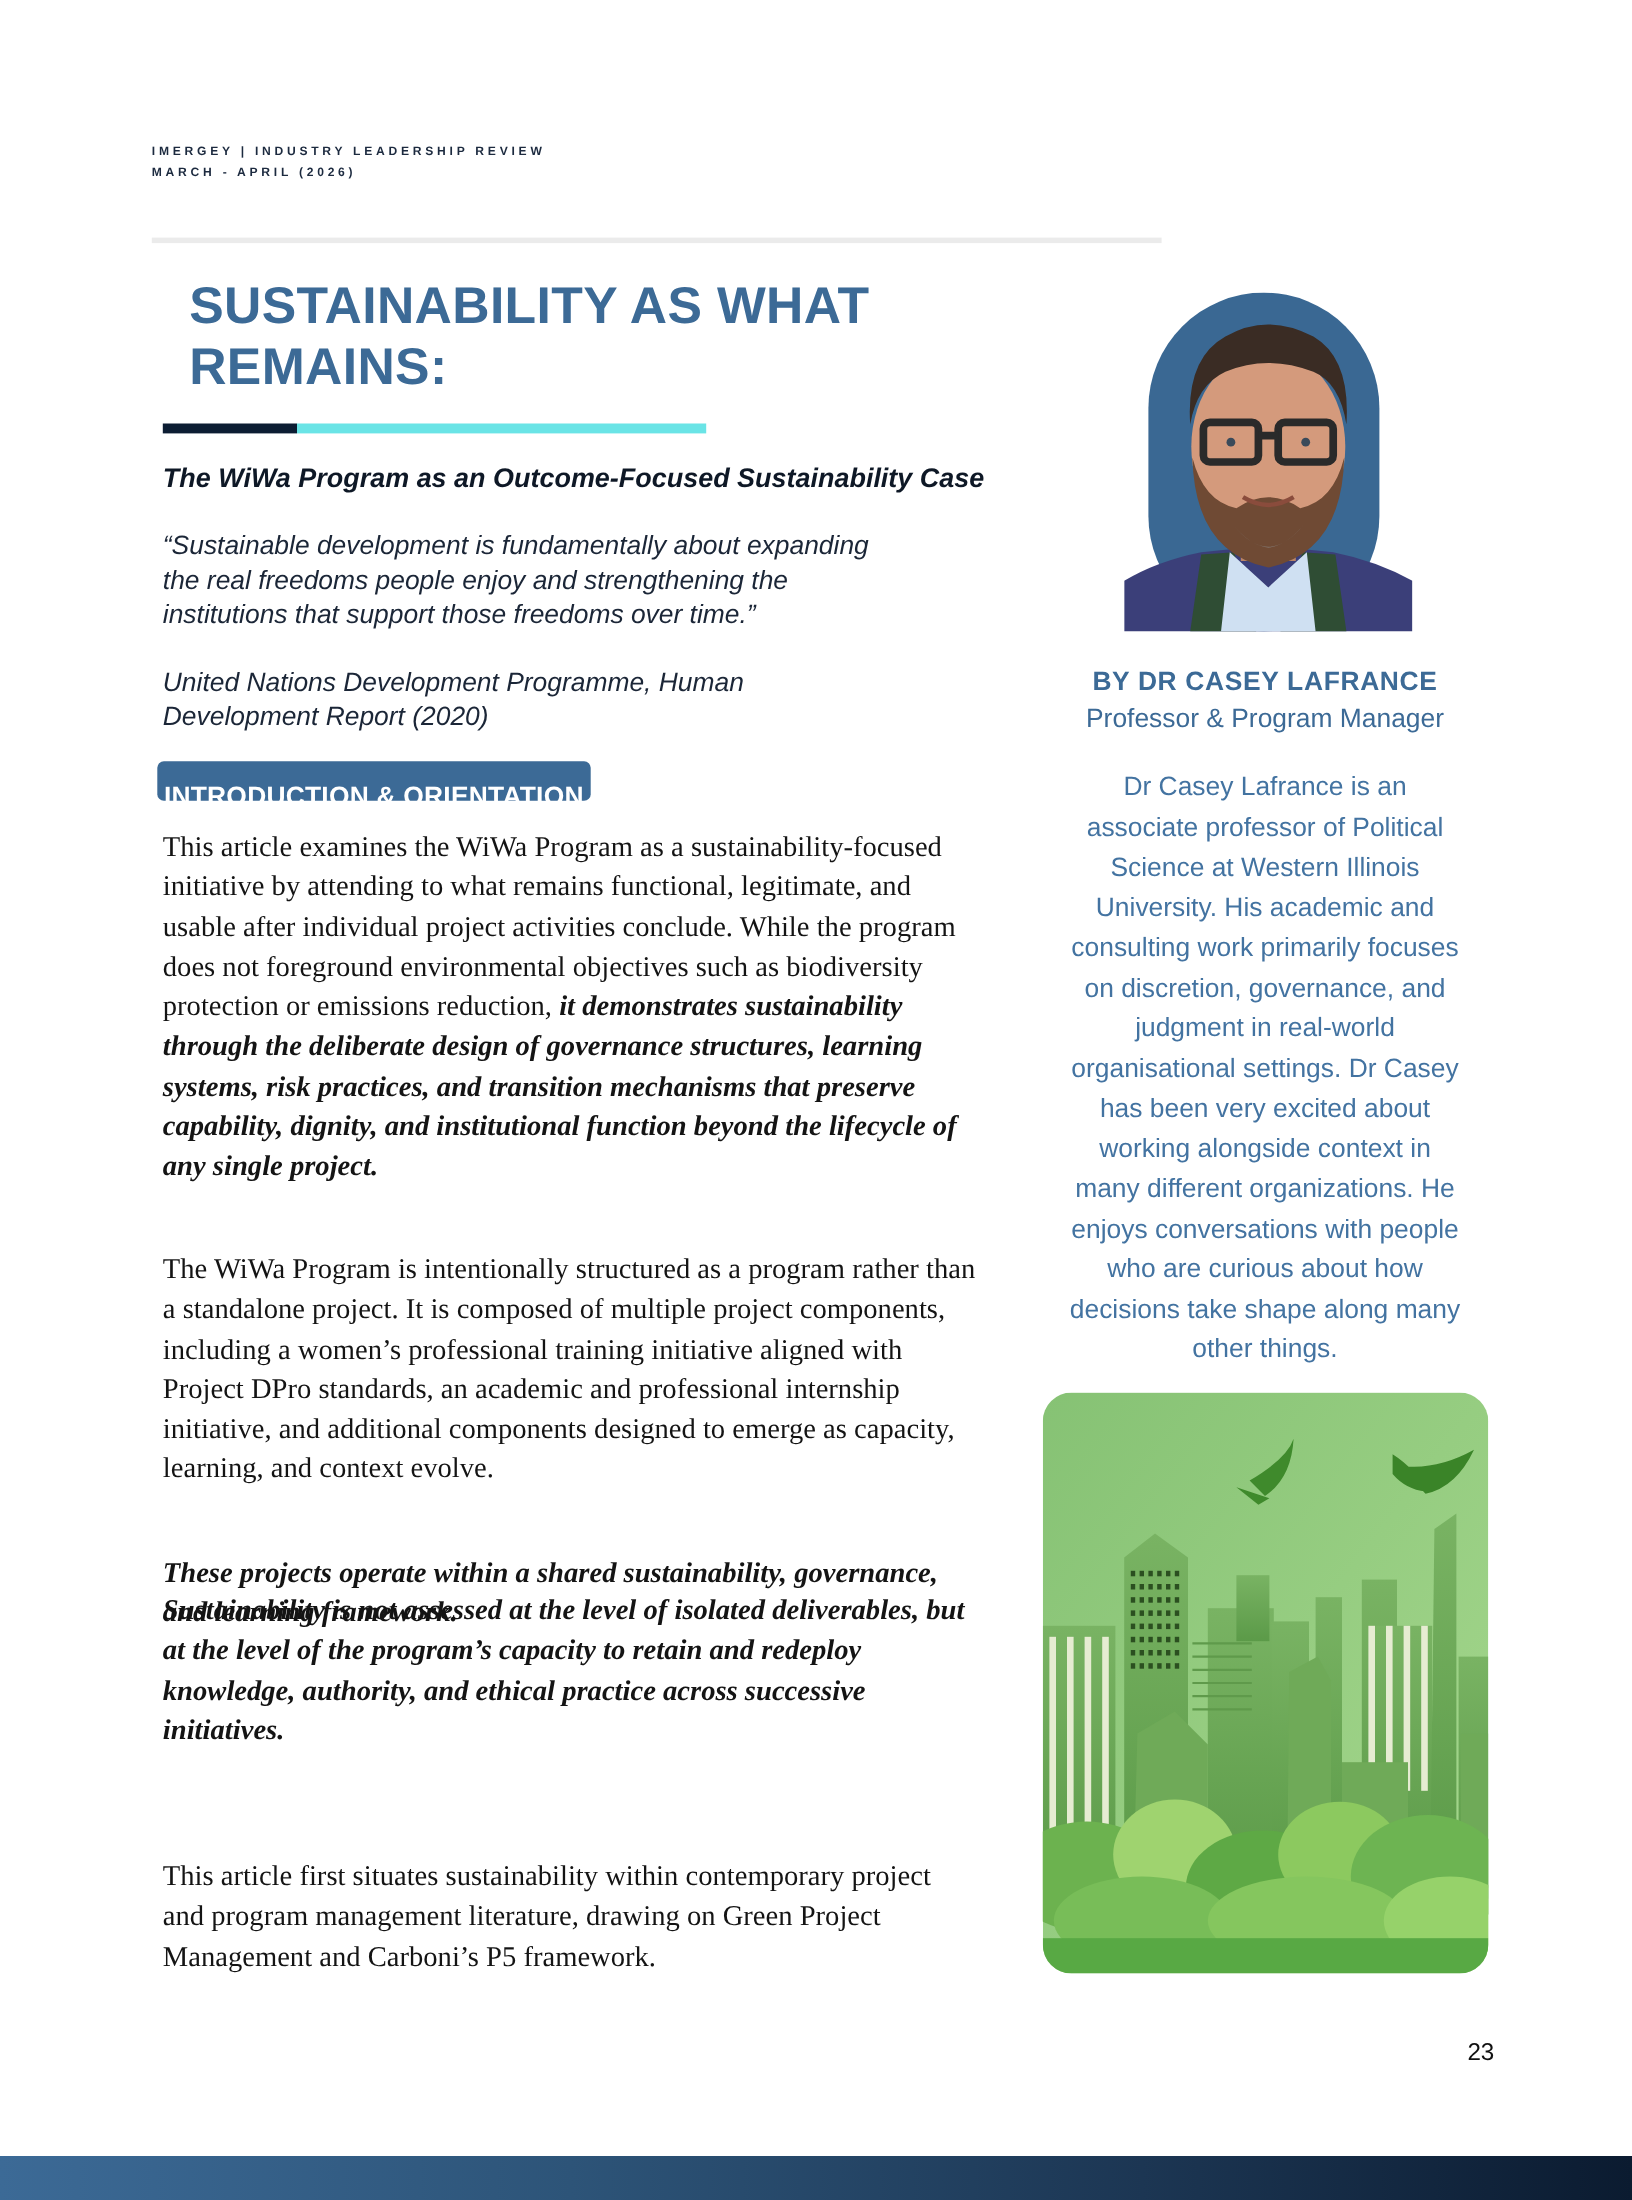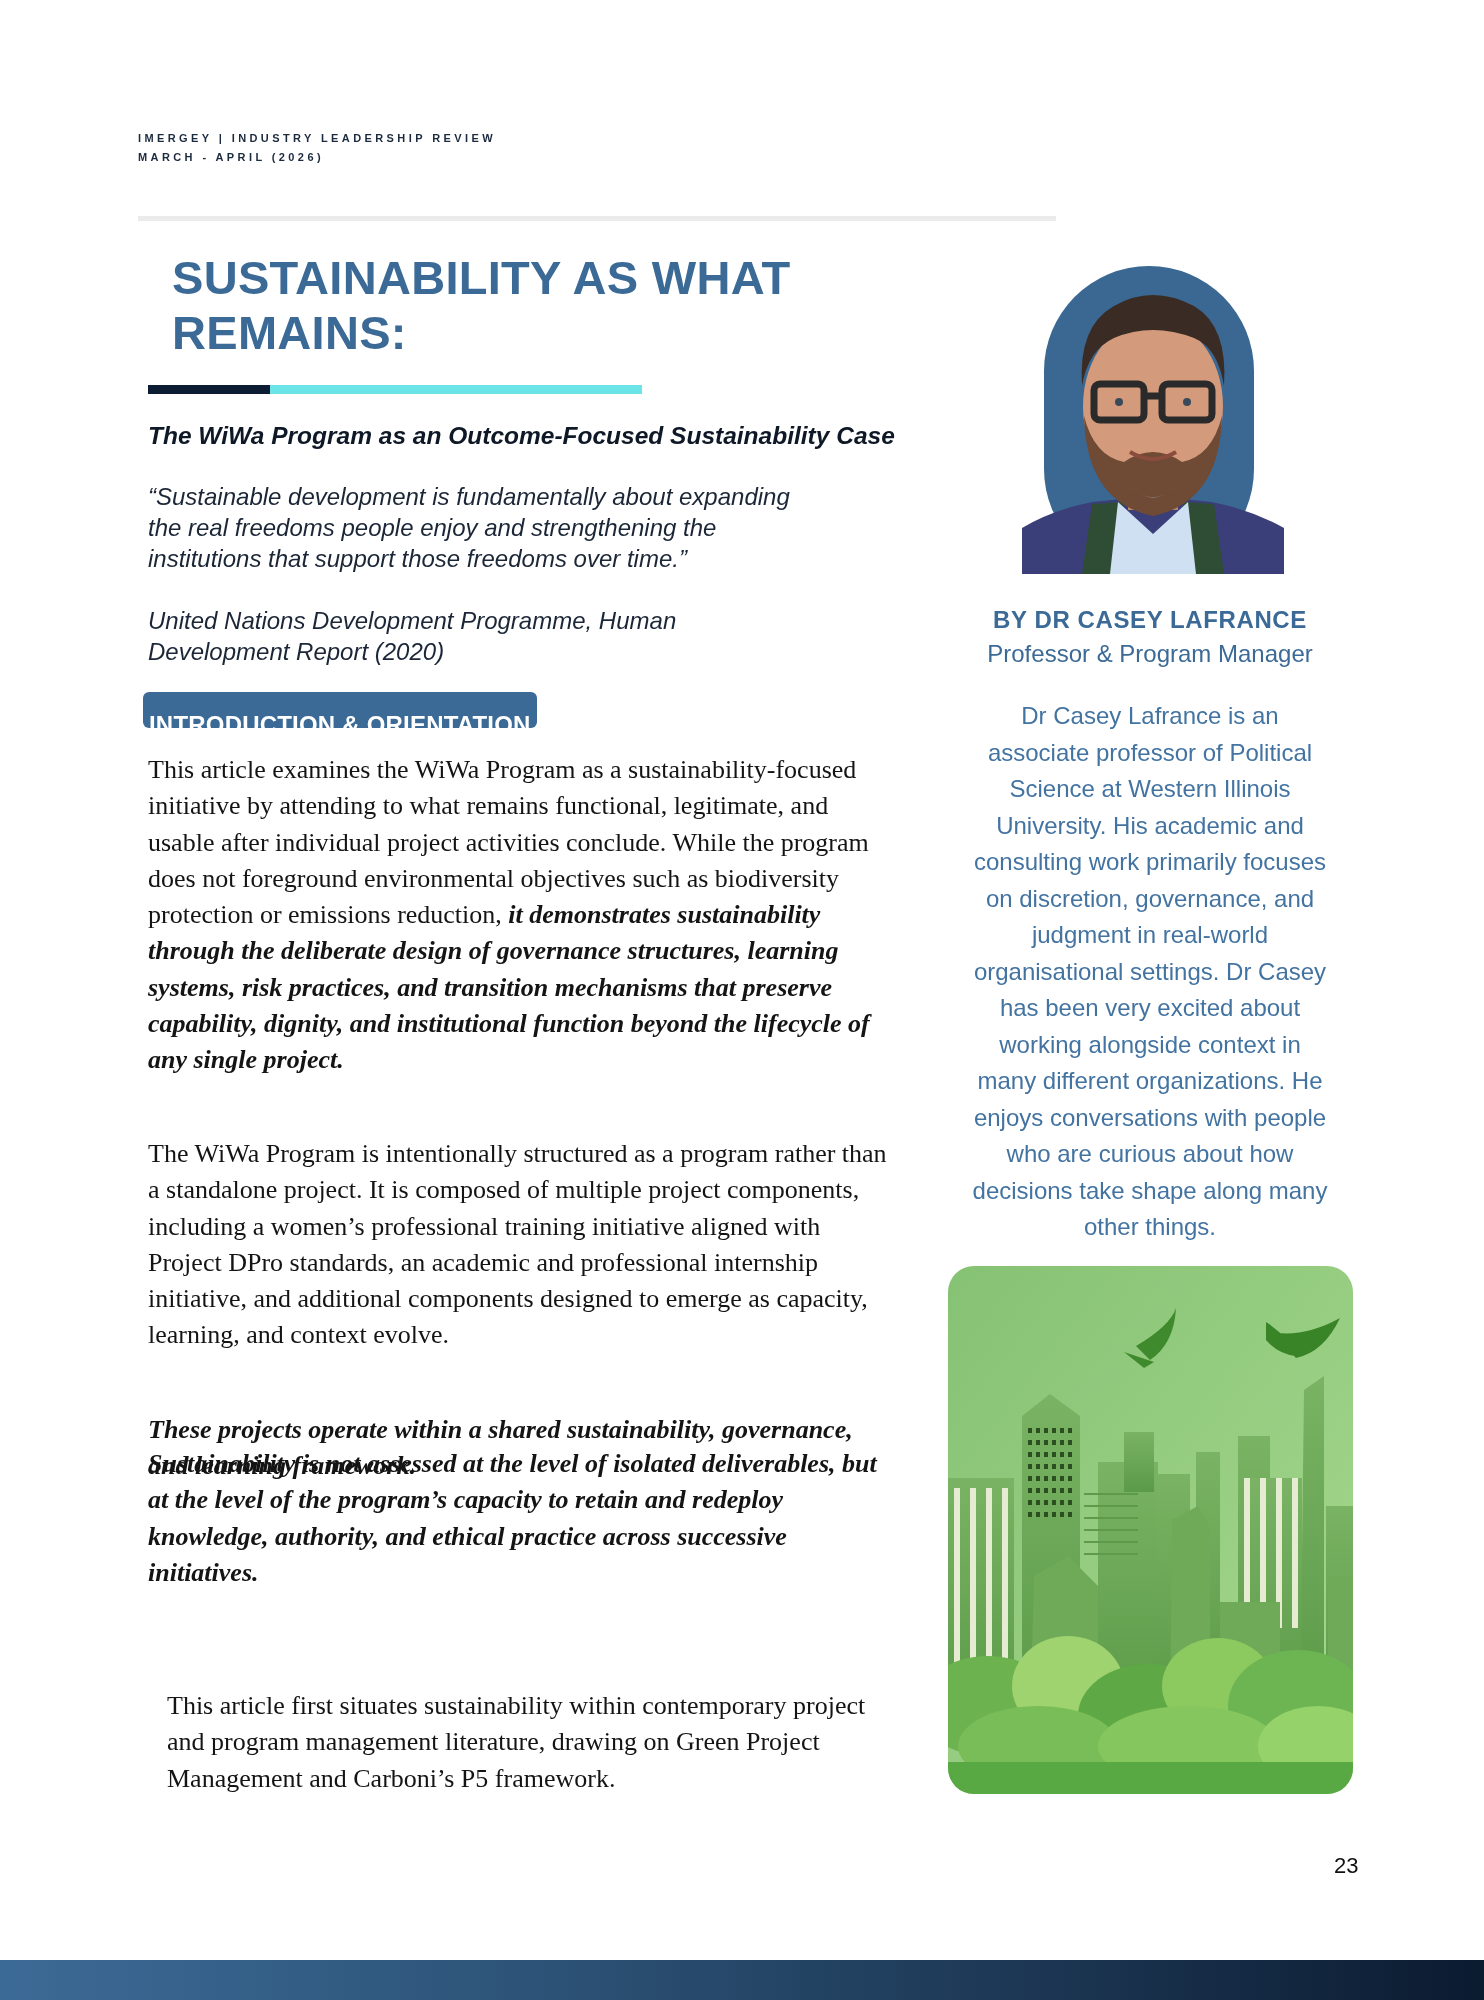--- a/index.html
+++ b/index.html
@@ -20,21 +20,21 @@
   .citation { position: absolute; left: 148px; top: 605px; width: 640px; font-size: 24px; font-style: italic; line-height: 31px; color: #1b2637; }
 
   .section-badge { position: absolute; left: 143px; top: 692px; height: 36px; padding: 15px 6px; background: #3c6a96; color: #ffffff; border-radius: 6px; font-size: 24px; font-weight: 700; line-height: 36px; letter-spacing: 0.2px; }
 
   .body-text { position: absolute; left: 148px; width: 740px; font-size: 26px; line-height: 36.3px; color: #141414; font-family: Liberation Serif, serif; }
   .body-text b { font-weight: 700; font-style: italic; }
   #p1 { top: 752px; }
   #p2 { top: 1136px; }
   #p3 { top: 1412px; font-weight: 700; font-style: italic; }
   #p4 { top: 1446px; font-weight: 700; font-style: italic; }
-  #p5 { top: 1688px; margin-left: 19px; }
+  #p5 { top: 1688px; }
 
   
   .portrait { position: absolute; left: 1022px; top: 266px; width: 262px; height: 308px; }
   .byline { position: absolute; left: 930px; top: 606px; width: 440px; text-align: center; font-size: 24px; font-weight: 700; color: #3c6a96; letter-spacing: 0.6px; }
   .role { position: absolute; left: 930px; top: 640px; width: 440px; text-align: center; font-size: 24px; color: #3c6a96; }
   .bio { position: absolute; left: 940px; top: 698px; width: 420px; text-align: center; font-size: 24px; line-height: 36.5px; color: #4373a1; }
   .bio span { display: block; white-space: nowrap; }
 
   .green-image { position: absolute; left: 948px; top: 1266px; width: 405px; height: 528px; border-radius: 26px; overflow: hidden; }
 

